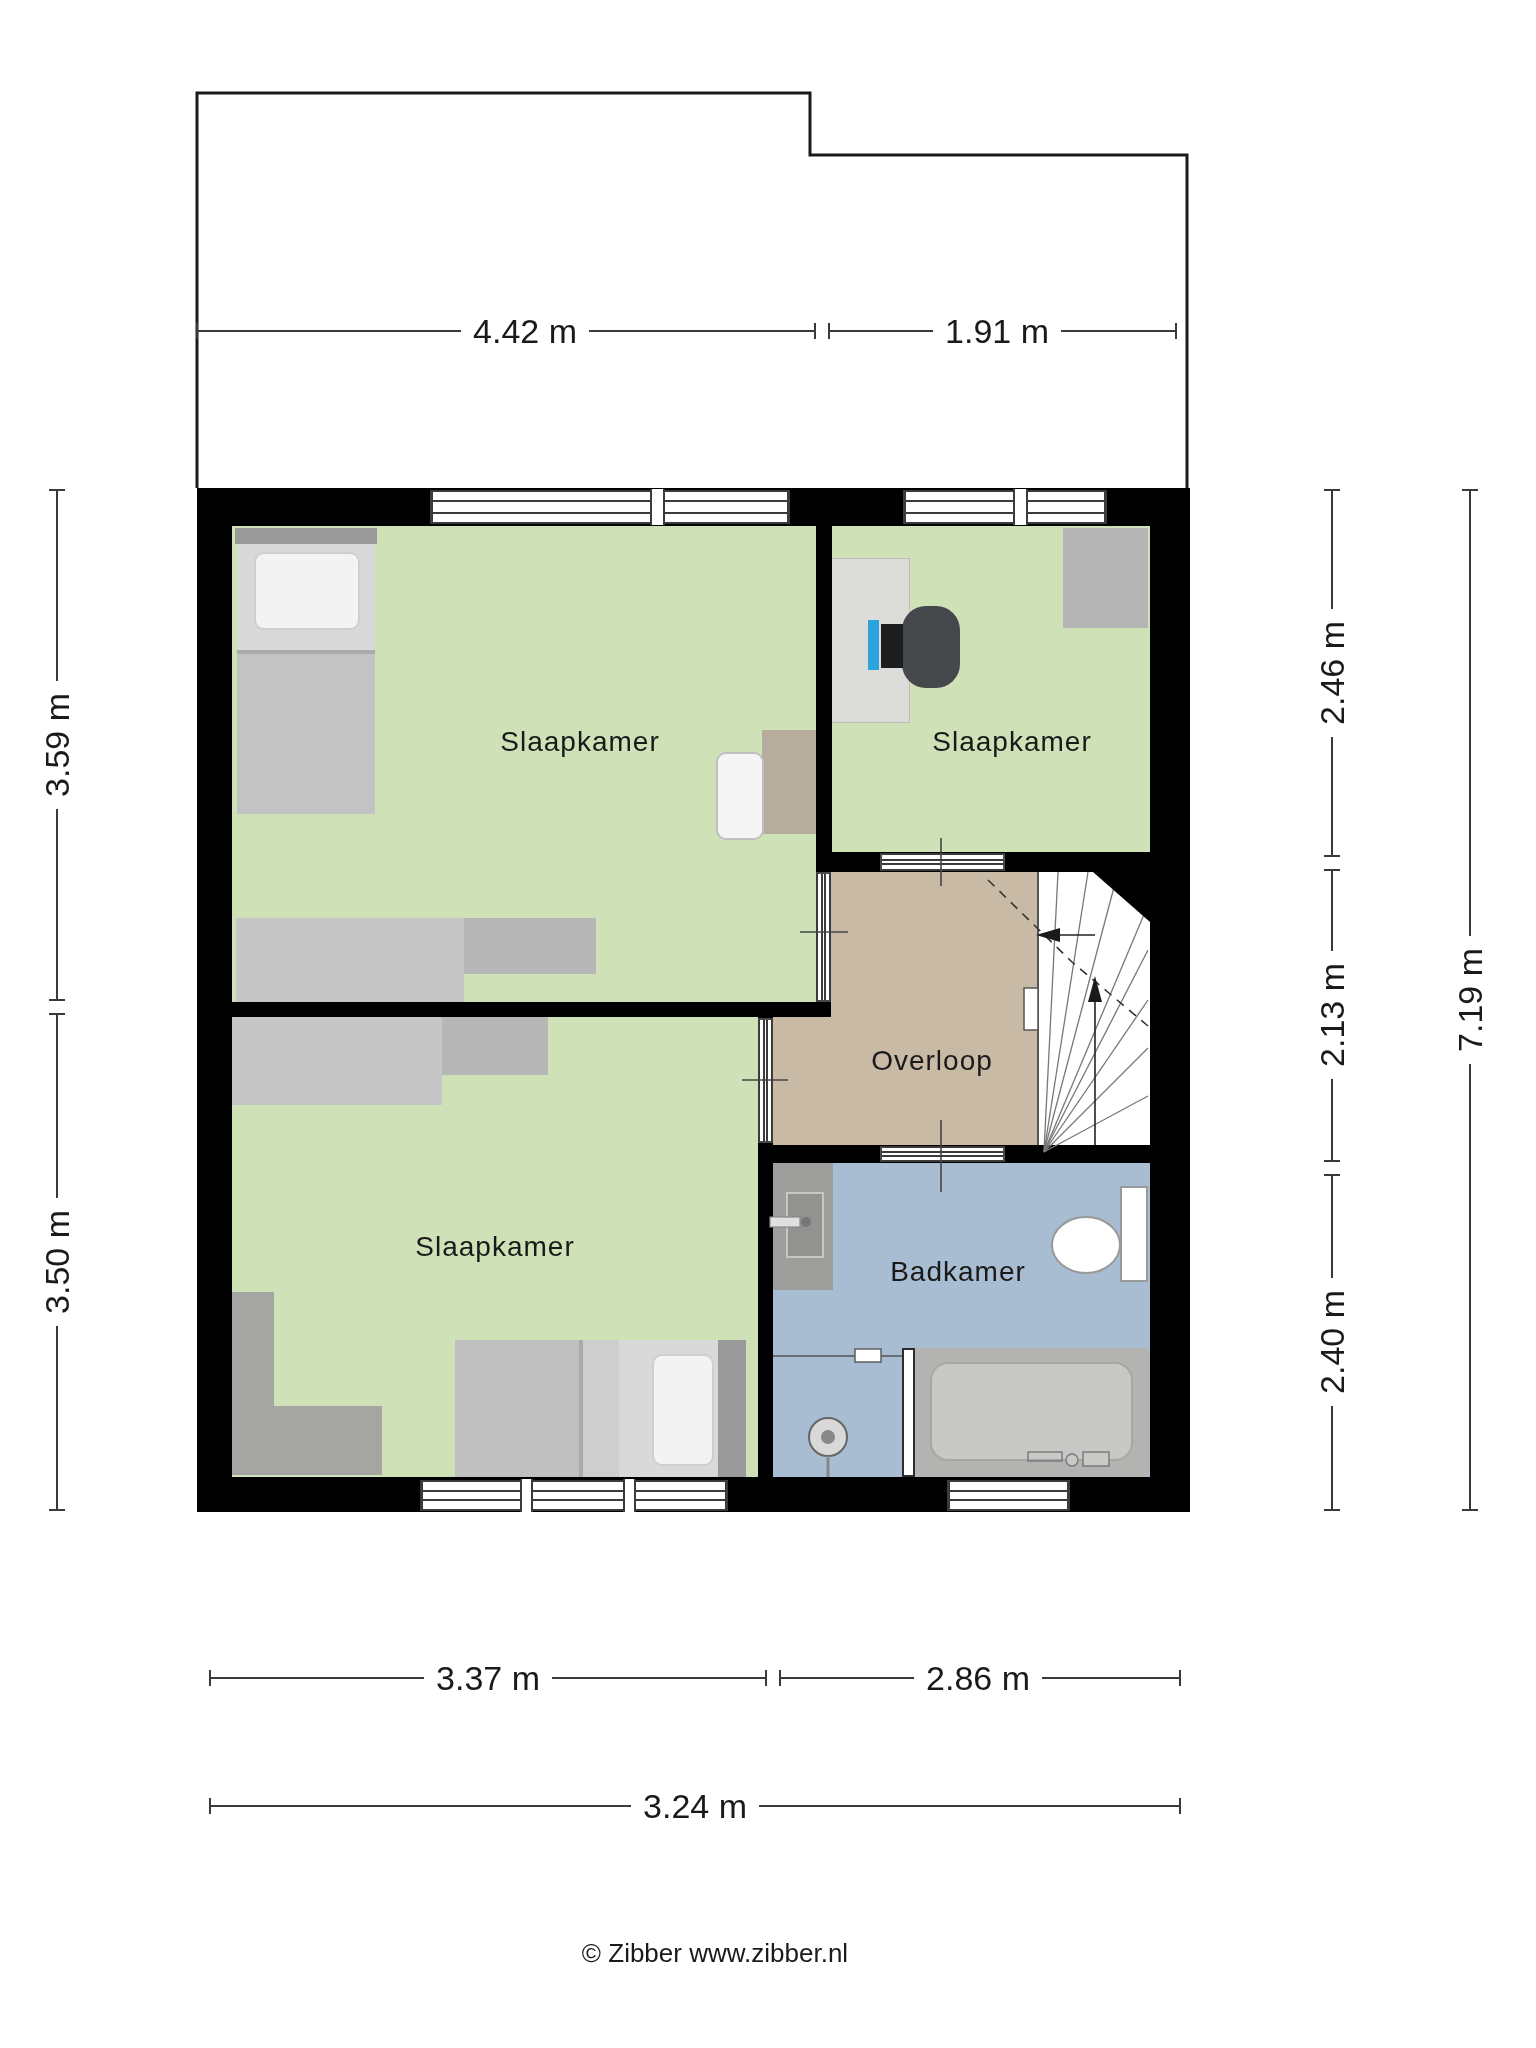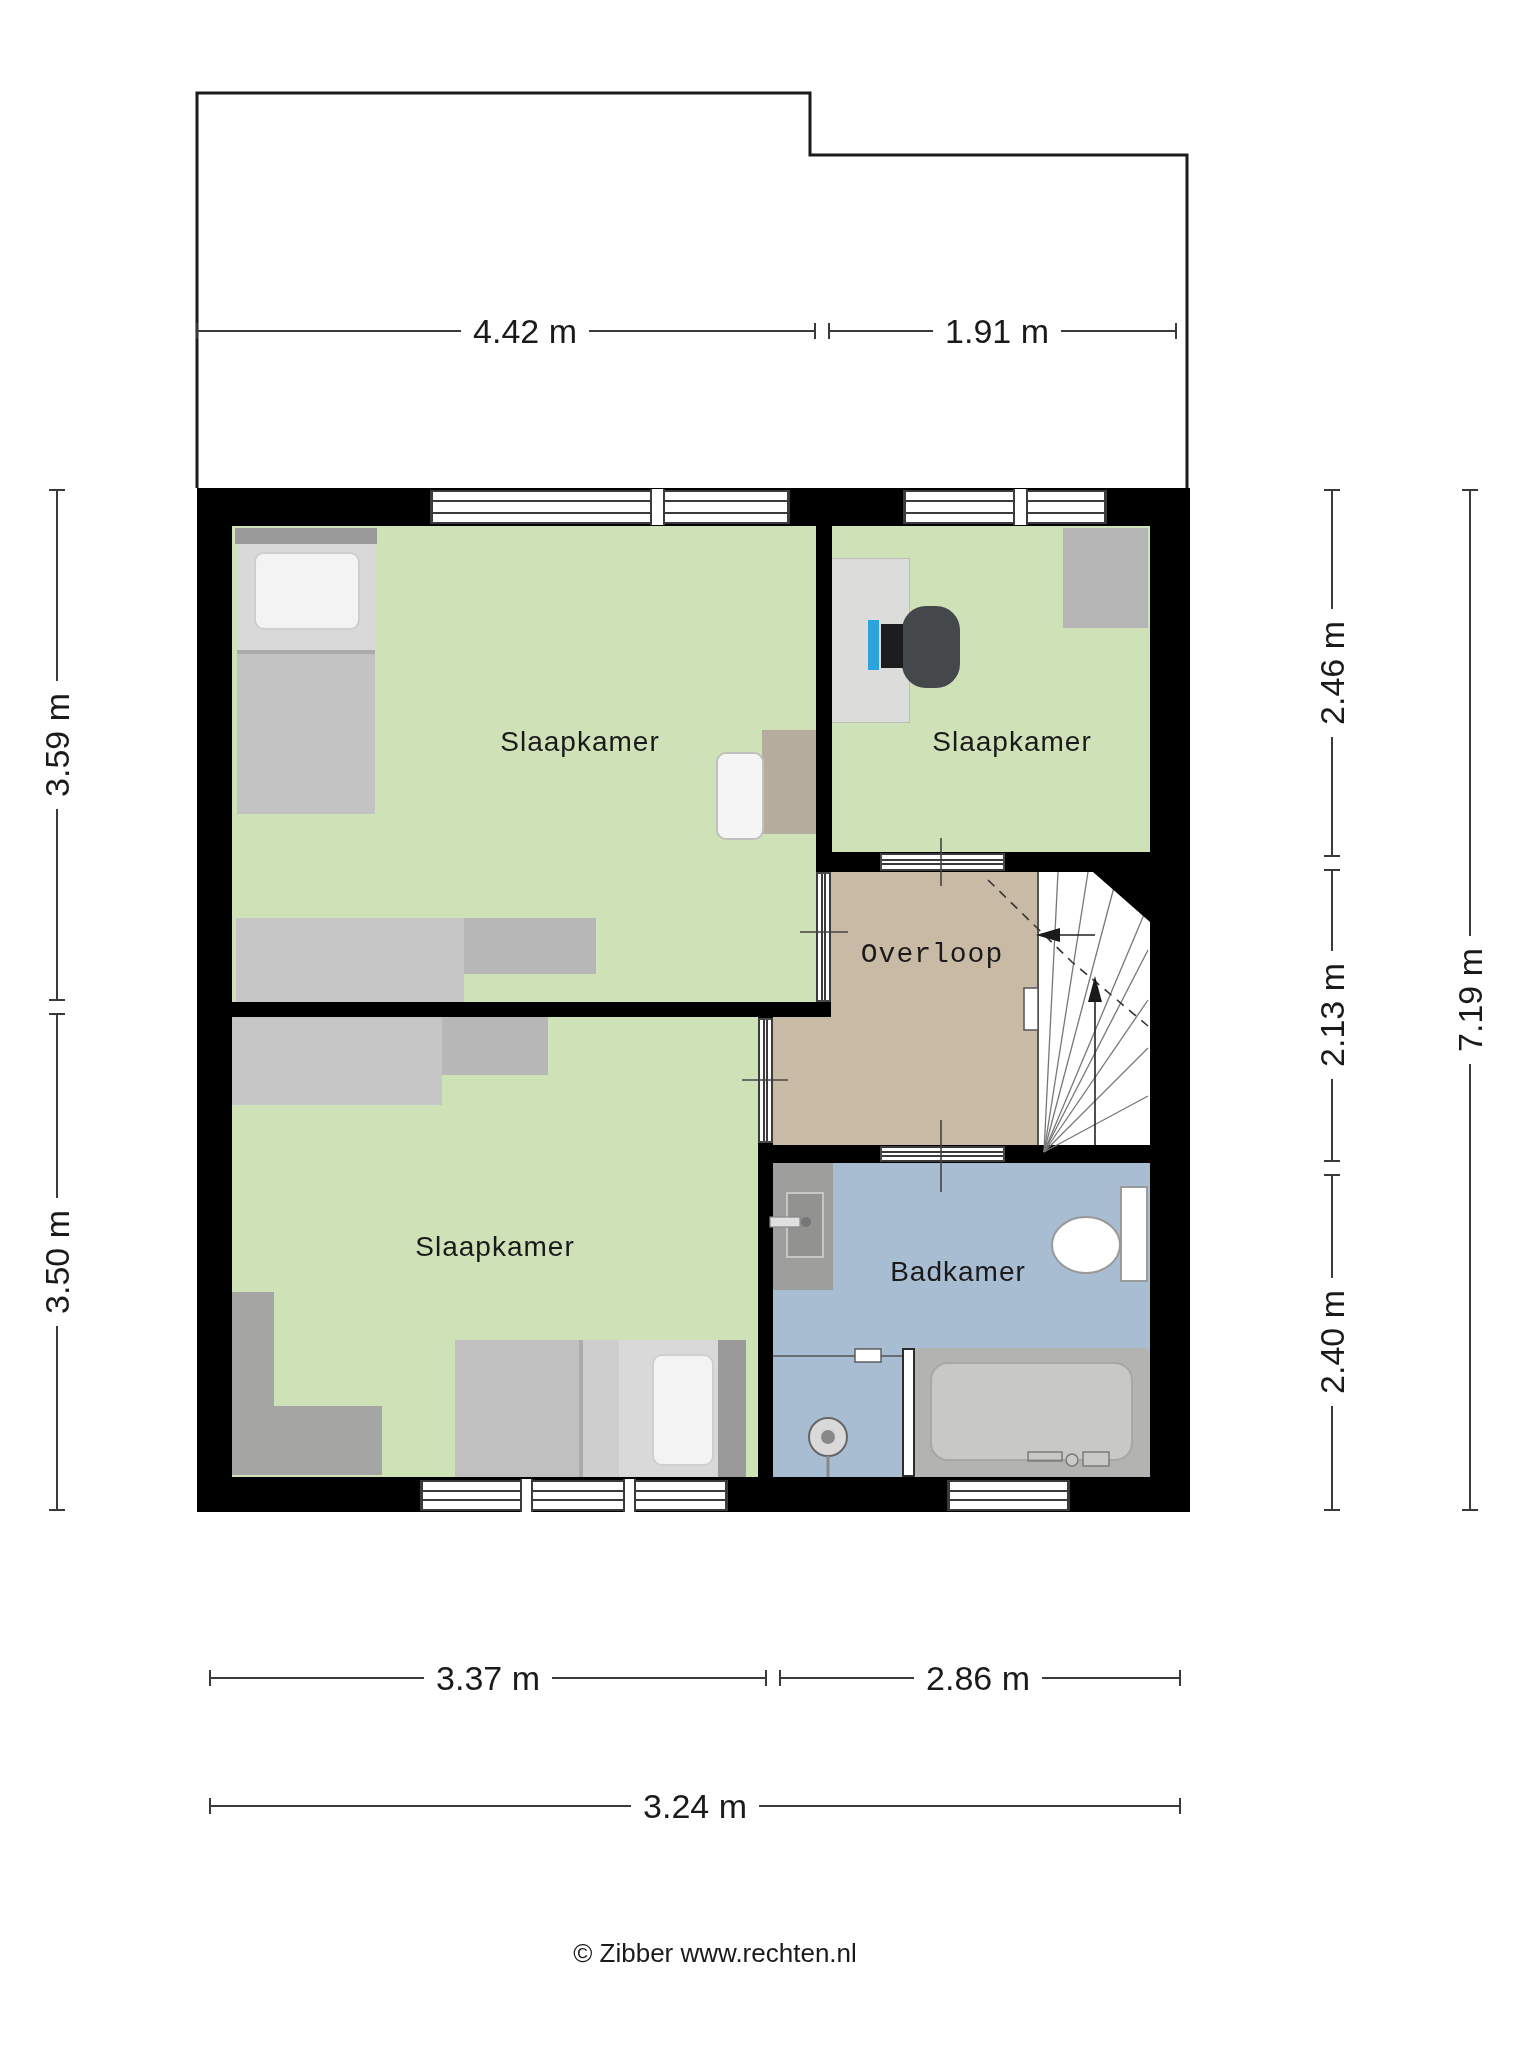--- a/index.html
+++ b/index.html
@@ -177,31 +177,31 @@
         <line x1="1180" y1="1670" x2="1180" y2="1686"></line>
 
       <line x1="210" y1="1806" x2="1180" y2="1806"></line>
         <line x1="210" y1="1798" x2="210" y2="1814"></line>
         <line x1="1180" y1="1798" x2="1180" y2="1814"></line>
     </g>
   </svg>
 
   <div class="rlabel" style="left:580px;top:742px;">Slaapkamer</div>
   <div class="rlabel" style="left:1012px;top:742px;">Slaapkamer</div>
-  <div class="rlabel" style="left:932px;top:954px;font-family:Liberation Mono, monospace;">Overloop</div>
+  <div class="rlabel" style="left:932px;top:1061px;">Overloop</div>
   <div class="rlabel" style="left:495px;top:1247px;">Slaapkamer</div>
   <div class="rlabel" style="left:958px;top:1272px;">Badkamer</div>
 
   <div class="dlabel" style="left:525px;top:331px;">4.42 m</div>
   <div class="dlabel" style="left:997px;top:331px;">1.91 m</div>
   <div class="dlabel vert" style="left:57px;top:745px;">3.59 m</div>
   <div class="dlabel vert" style="left:57px;top:1262px;">3.50 m</div>
   <div class="dlabel vert" style="left:1332px;top:673px;">2.46 m</div>
   <div class="dlabel vert" style="left:1332px;top:1015px;">2.13 m</div>
   <div class="dlabel vert" style="left:1332px;top:1342px;">2.40 m</div>
   <div class="dlabel vert" style="left:1470px;top:1000px;">7.19 m</div>
   <div class="dlabel" style="left:488px;top:1678px;">3.37 m</div>
   <div class="dlabel" style="left:978px;top:1678px;">2.86 m</div>
   <div class="dlabel" style="left:695px;top:1806px;">3.24 m</div>
 
-  <div class="footer-line" style="left:715px;top:1938px;">© Zibber www.rechten.nl</div>
+  <div class="footer-line" style="left:715px;top:1938px;">© Zibber www.zibber.nl</div>
 
 </div>
 
 </body></html>

